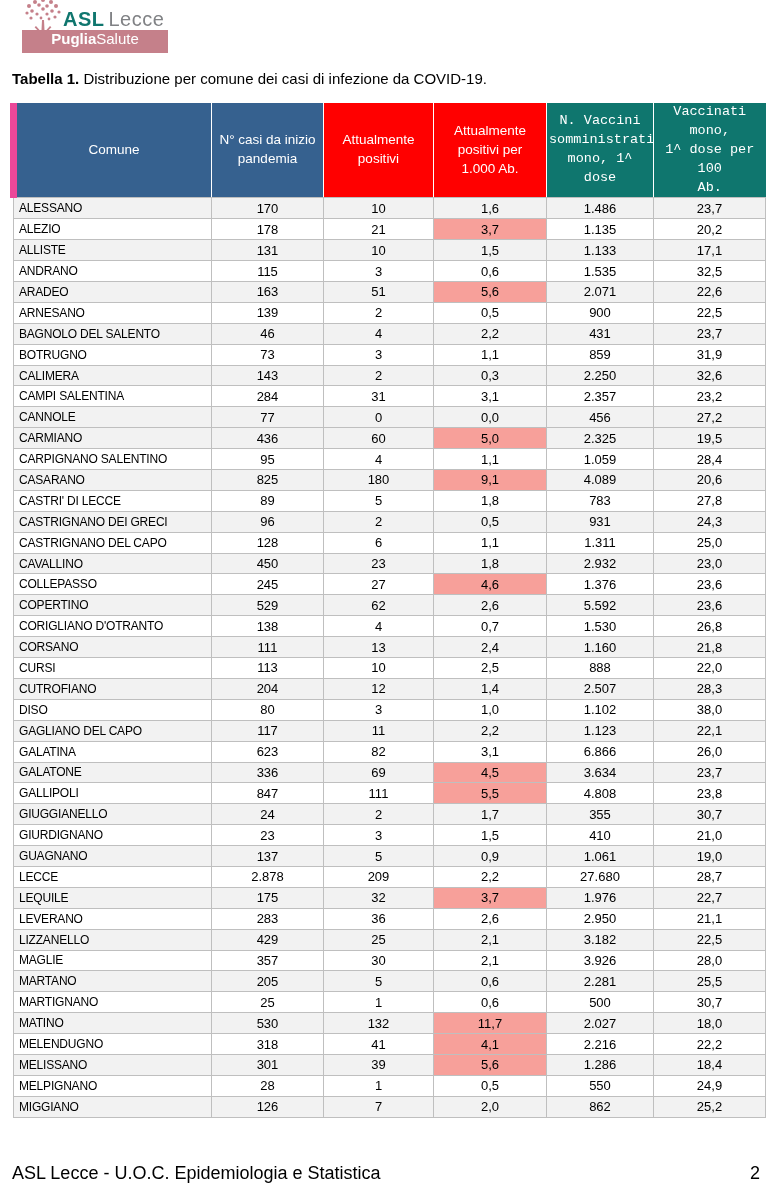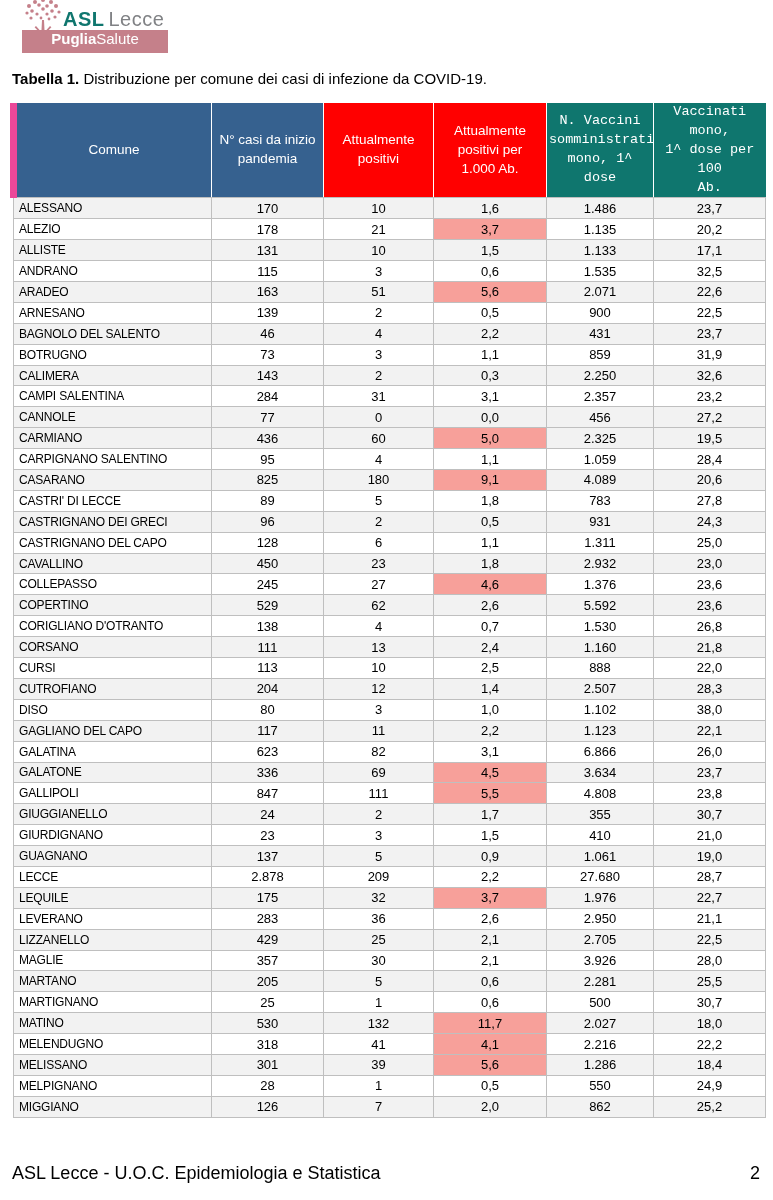--- a/index.html
+++ b/index.html
@@ -432,21 +432,21 @@
         <td>36</td>
         <td>2,6</td>
         <td>2.950</td>
         <td>21,1</td>
       </tr>
       <tr class="alt">
         <td class="name">LIZZANELLO</td>
         <td>429</td>
         <td>25</td>
         <td>2,1</td>
-        <td>2.705</td>
+        <td>3.182</td>
         <td>22,5</td>
       </tr>
       <tr>
         <td class="name">MAGLIE</td>
         <td>357</td>
         <td>30</td>
         <td>2,1</td>
         <td>3.926</td>
         <td>28,0</td>
       </tr>

